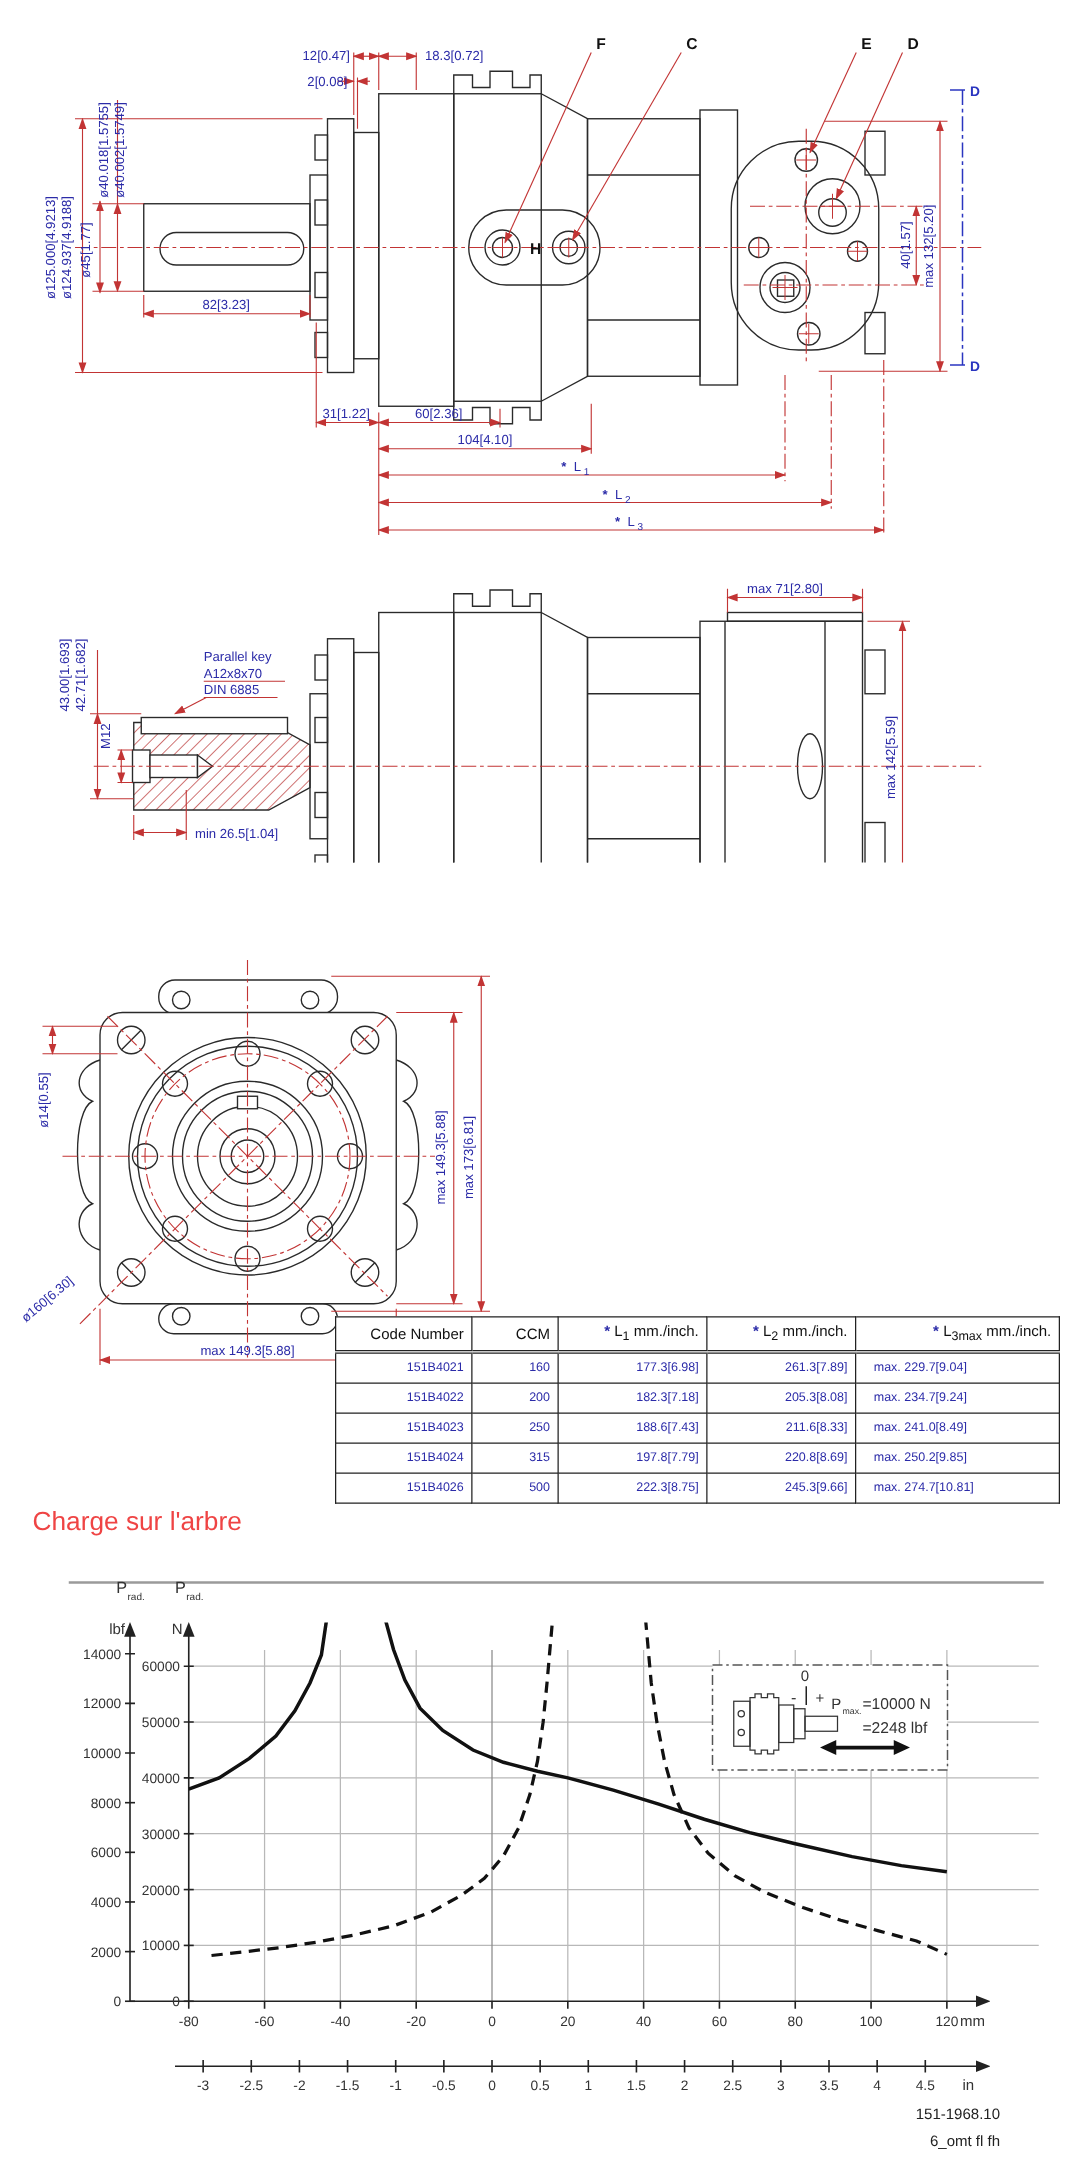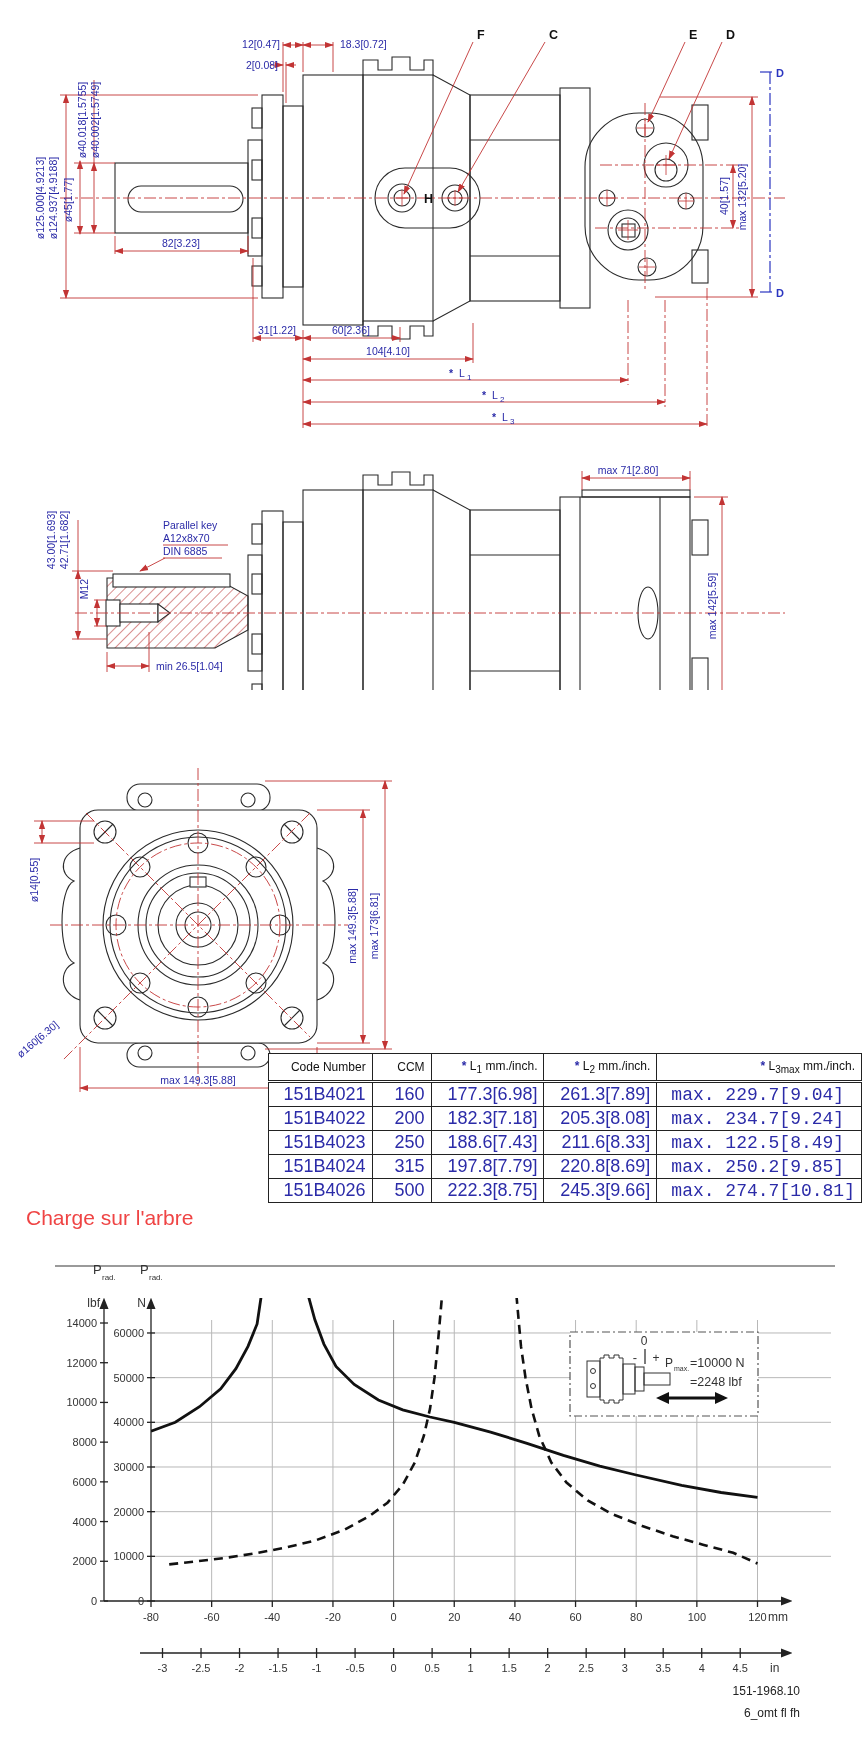--- a/index.html
+++ b/index.html
@@ -25,22 +25,22 @@
   .gl{stroke:#b8b8b8;stroke-width:1;}
   .gl0{stroke:#8a8a8a;stroke-width:1;}
   .ax{stroke:#222;stroke-width:1.3;fill:none;}
   .cs{stroke:#111;stroke-width:2.8;fill:none;}
   .cd{stroke:#111;stroke-width:2.6;fill:none;stroke-dasharray:9 6;}
   .div{stroke:#9a9a9a;stroke-width:2;}
   
   table.spec{position:absolute;left:268px;top:1053px;border-collapse:collapse;background:#fff;border:1.6px solid #222;}
   table.spec th,table.spec td{border:1.2px solid #222;padding:1px 6px;height:21px;text-align:right;white-space:nowrap;}
   table.spec th{font-size:12px;font-weight:normal;color:#111;height:24px;border-bottom:3px double #222;}
-  table.spec td{font-size:18px;color:#2b2ba8;}
-  table.spec td.left{text-align:left;padding-left:14px;font-family:Liberation Mono, monospace;}
+  table.spec td{font-size:10px;color:#2b2ba8;}
+  table.spec td.left{text-align:left;padding-left:14px;}
   table.spec .star{color:#2b2ba8;font-weight:bold;}
   .title{position:absolute;left:26px;top:1206px;font-size:21px;color:#ef4444;}
 </style>
 </head>
 <body>
 
 <svg class="abs" style="left:0;top:0" width="862" height="440" viewBox="0 0 862 440">
   <defs>
     <marker id="arT" viewBox="0 0 10 10" refX="9" refY="5" markerWidth="10" markerHeight="10" orient="auto-start-reverse">
       <path d="M0 1.5 L10 5 L0 8.5 z" fill="#c23434"></path>
@@ -351,21 +351,21 @@
         <td>200</td>
         <td>182.3[7.18]</td>
         <td>205.3[8.08]</td>
         <td class="left">max. 234.7[9.24]</td>
       </tr>
     <tr>
         <td>151B4023</td>
         <td>250</td>
         <td>188.6[7.43]</td>
         <td>211.6[8.33]</td>
-        <td class="left">max. 122.5[8.49]</td>
+        <td class="left">max. 241.0[8.49]</td>
       </tr>
     <tr>
         <td>151B4024</td>
         <td>315</td>
         <td>197.8[7.79]</td>
         <td>220.8[8.69]</td>
         <td class="left">max. 250.2[9.85]</td>
       </tr>
     <tr>
         <td>151B4026</td>

